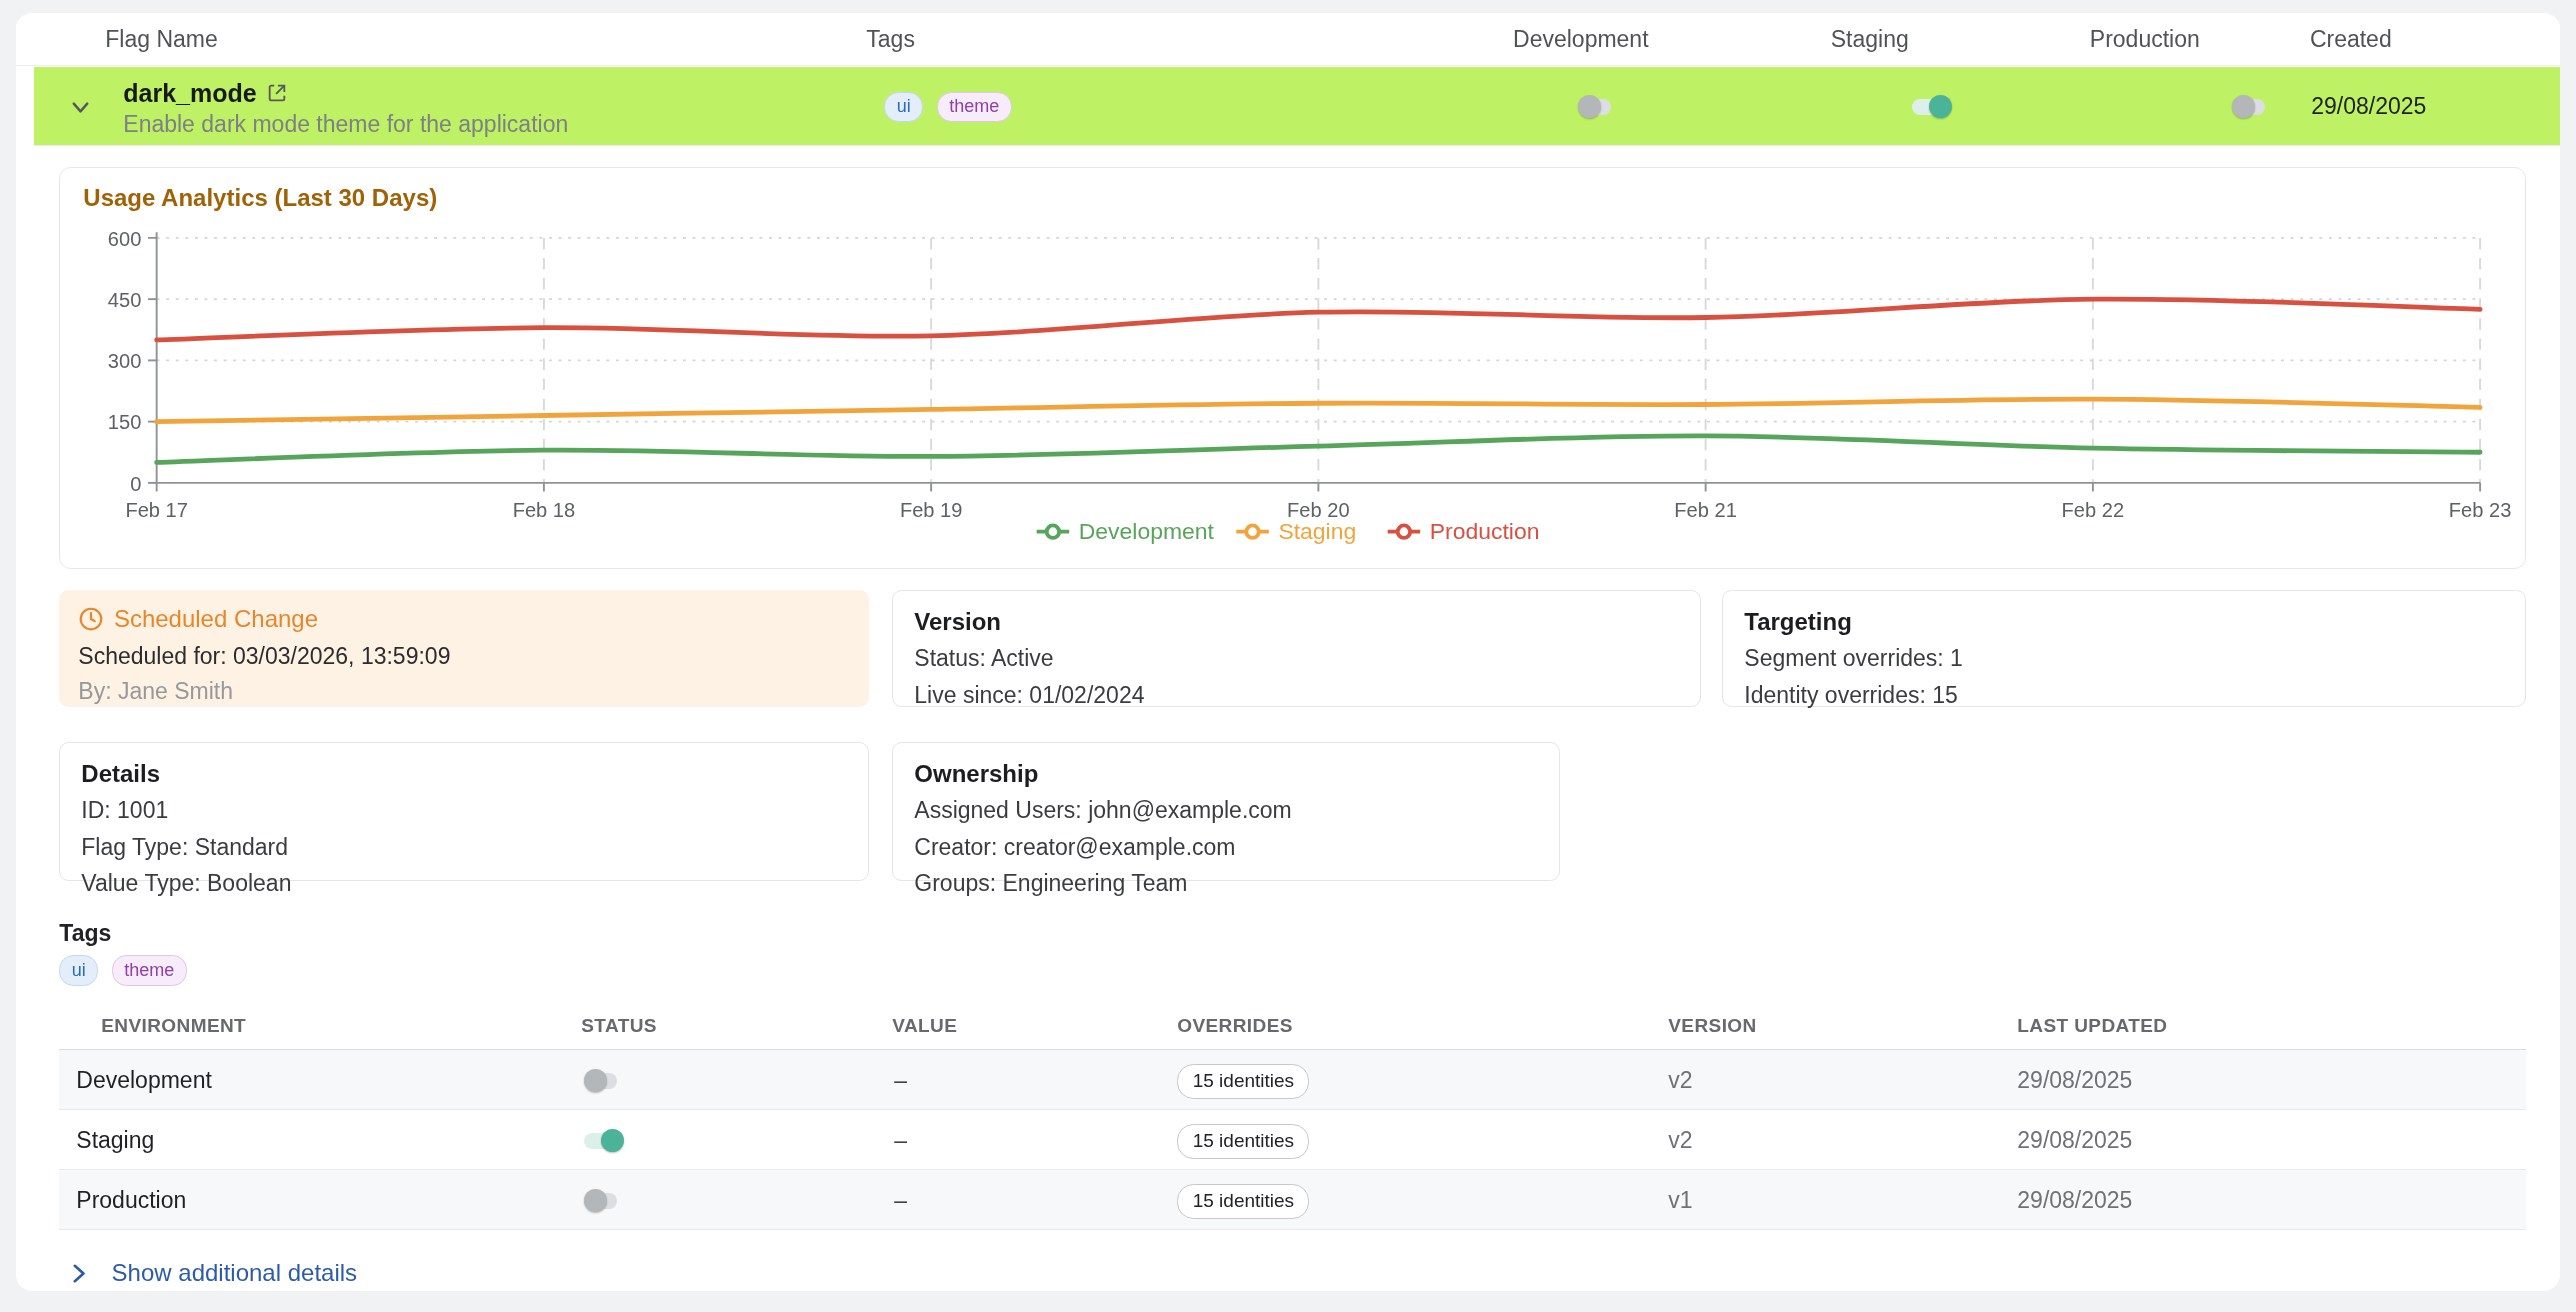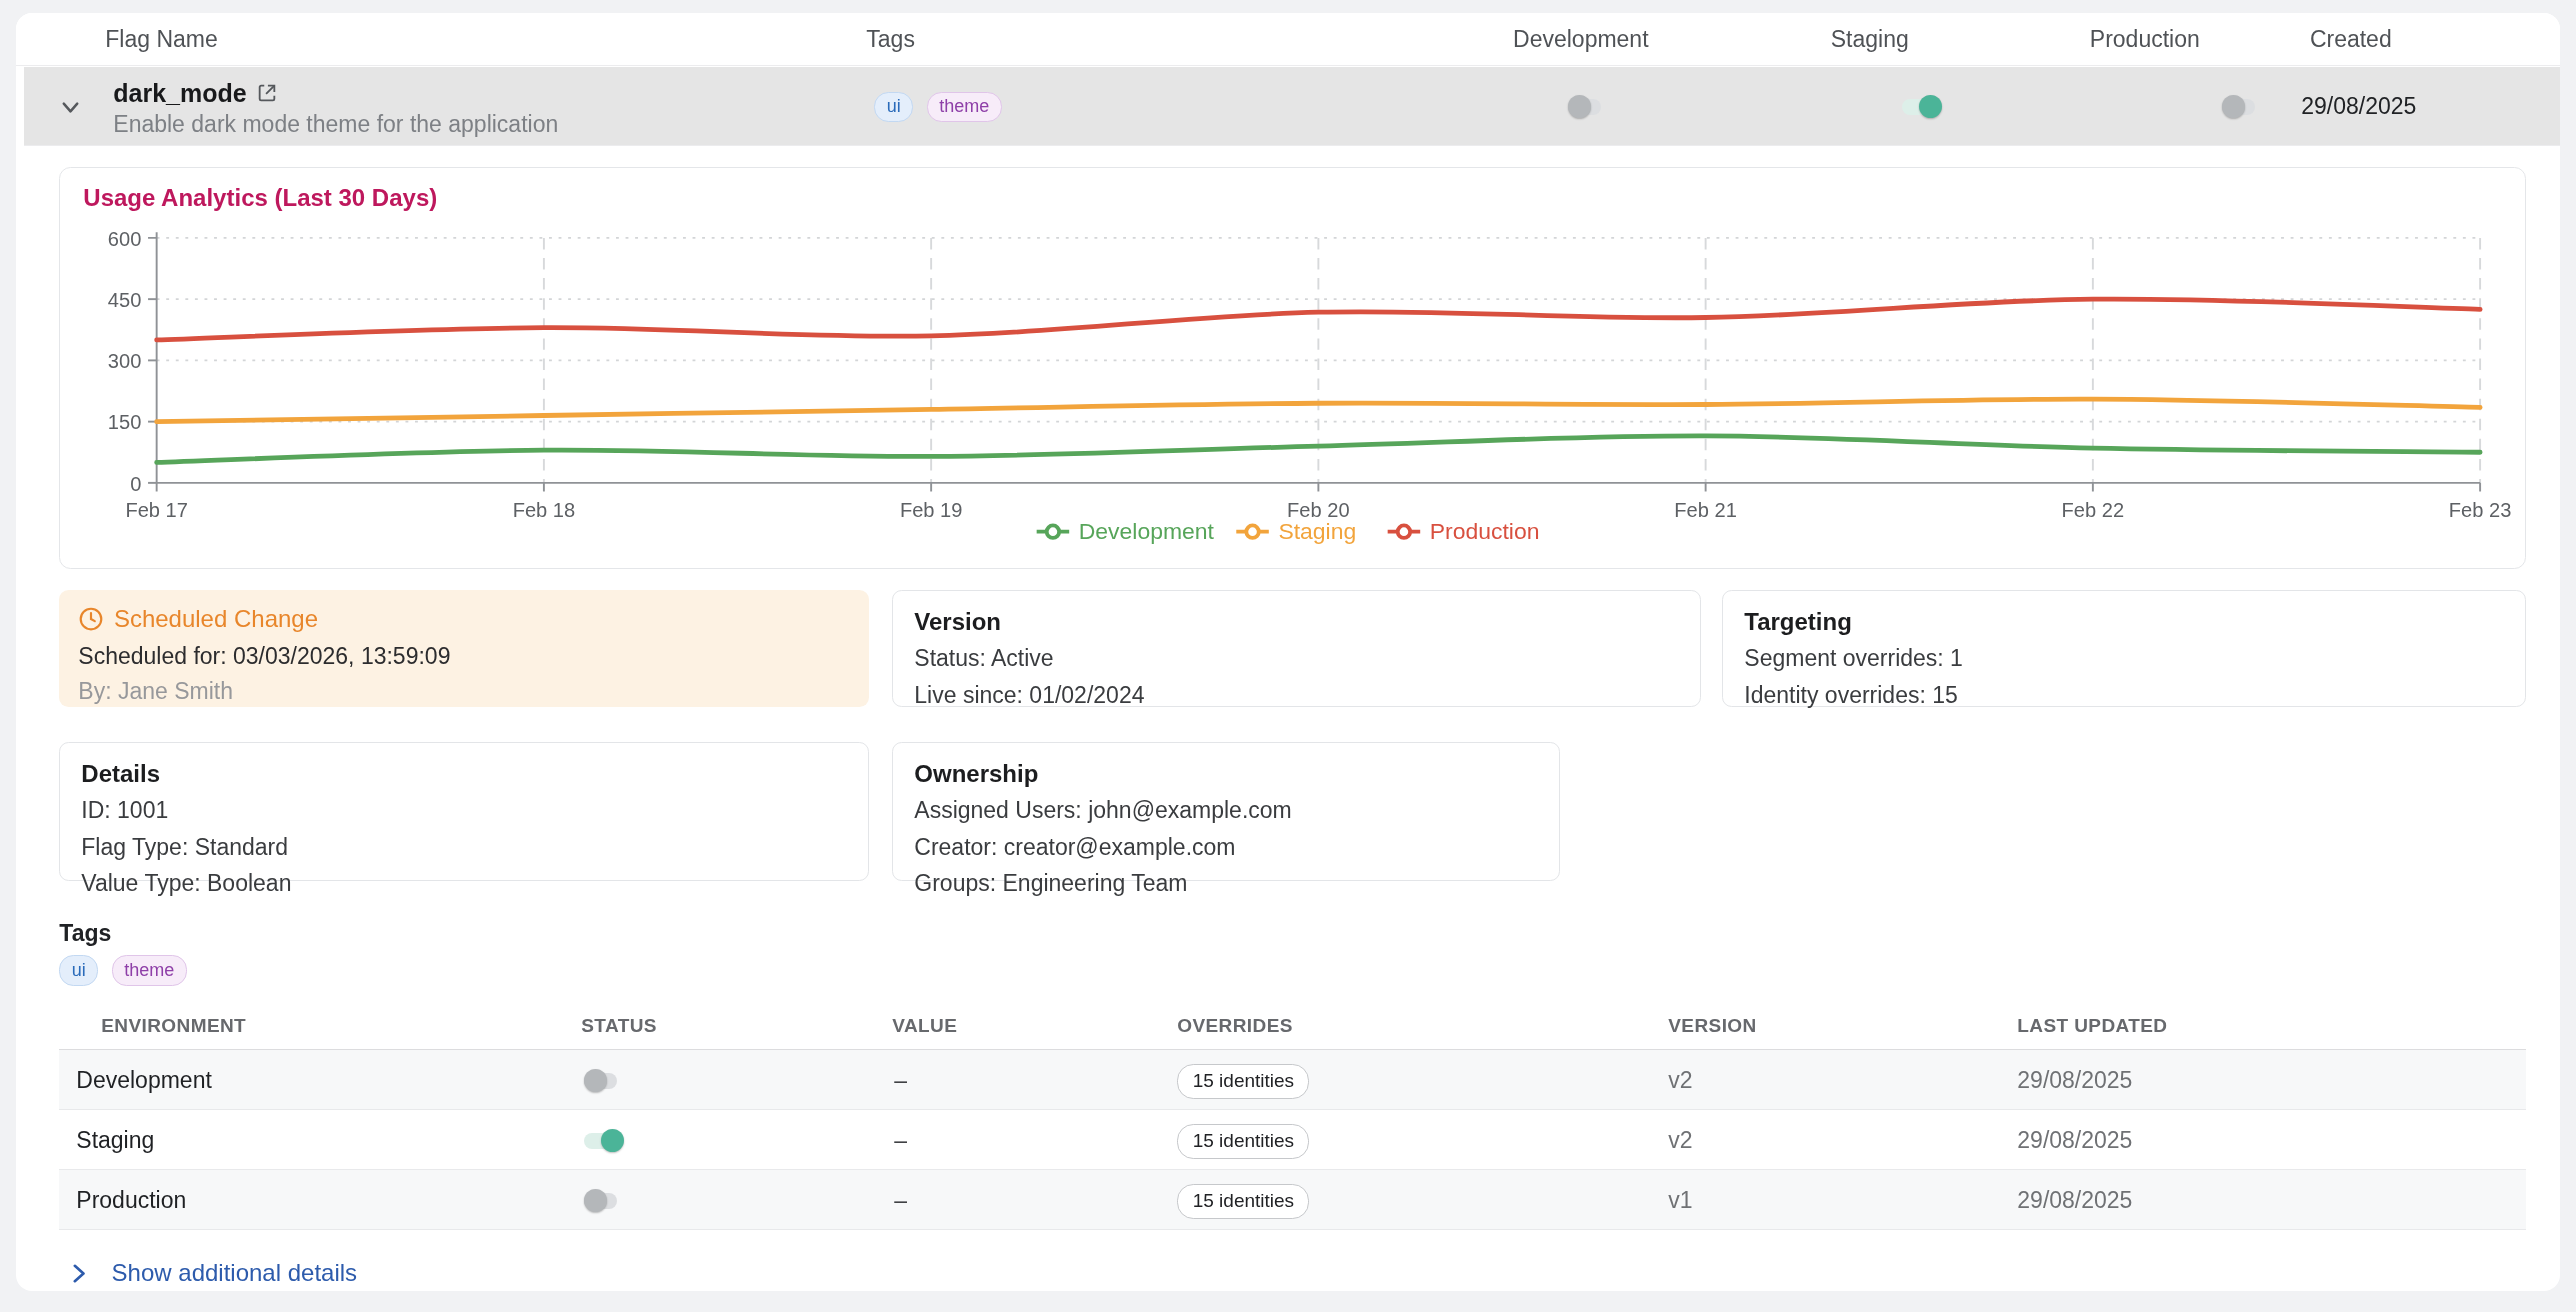--- a/index.html
+++ b/index.html
@@ -21,38 +21,38 @@
   .flag-header-row { position: absolute; top: 0; left: 0; right: 0; height: 53px; border-bottom: 1px solid #ececee; background:#fff; }
   .flag-header-row .hcol { position: absolute; top: 0; line-height: 53px; font-size: 23px; color: #4f5256; }
   .hcol-flagname { left: 89px; }
   .hcol-tags     { left: 850px; }
   .hcol-center   { width: 191px; text-align: center; }
   .hcol-dev      { left: 1469px; }
   .hcol-stg      { left: 1758px; }
   .hcol-prd      { left: 2033px; }
   .hcol-created  { left: 2239px; }
   
-  .flag-row { position: absolute; top: 54px; left: 8px; right: 0; height: 79px; background: #e5e5e5; border-bottom: 1px solid #ececee; }
+  .flag-row { position: absolute; top: 54px; left: 18px; right: 0; height: 79px; background: #bef264; border-bottom: 1px solid #ececee; }
   .expand-chevron { position: absolute; left: 34px; top: 28px; width: 25px; height: 25px; cursor: pointer; }
   .flag-name-line { position: absolute; left: 89px; top: 11.5px; font-size: 25px; font-weight: 700; color: #18191b; display: flex; align-items: center; gap: 9.6px; }
   .flag-desc { position: absolute; left: 89px; top: 44px; font-size: 23px; color: #7d8085; }
   .tags-inline { position: absolute; left: 850px; top: 0; height: 79px; display: flex; align-items: center; gap: 13.4px; }
   .tag-pill { display: inline-block; font-size: 18px; line-height: 18px; padding: 4.8px 11.5px 5.7px; border-radius: 14.4px; border: 1px solid transparent; }
   .row-toggle { position: absolute; top: 28px; }
   .tgl-dev { left: 1544px; } .tgl-stg { left: 1833px; } .tgl-prd { left: 2109px; }
   .created-cell { position: absolute; left: 2239px; width: 191px; top: 0; line-height: 79px; text-align: center; font-size: 23px; font-weight: 500; color: #202225; }
   
   .toggle { width: 40px; height: 23px; position: relative; display: inline-block; cursor: pointer; }
   .toggle .track { position: absolute; left: 0; top: 3.8px; width: 33px; height: 16.3px; border-radius: 8.6px; }
   .toggle .knob { position: absolute; top: 0; width: 23px; height: 23px; border-radius: 50%; box-shadow: 0 1px 1.9px rgba(0,0,0,.25); }
   .toggle.off .knob { left: 0; }
   .toggle.on  .knob { left: 17px; }
   
   .chart-card { position: absolute; left: 43px; top: 154px; width: 2467px; height: 402px; border: 1px solid #e4e6e9; border-radius: 11.5px; background: #fff; }
-  .chart-title { position: absolute; left: 23px; top: 15.3px; font-size: 24px; font-weight: 600; color: #be185d; }
+  .chart-title { position: absolute; left: 23px; top: 15.3px; font-size: 24px; font-weight: 600; color: #a16207; }
   .chart-card svg { position: absolute; left: 0; top: 0; width: 2467px; height: 402px; }
   svg text { font-family: "Liberation Sans", "DejaVu Sans", sans-serif; }
   
   .info-card { position: absolute; background: #fff; border: 1px solid #e3e5e8; border-radius: 9.6px; padding: 16.3px 21px; }
   .card-title { font-size: 24px; font-weight: 600; color: #1c1d1f; }
   .card-line { font-size: 23px; color: #3a3c3f; margin-top: 9.6px; }
   .card-version   { left: 876px;  top: 577px; width: 809px; height: 117px; }
   .card-targeting { left: 1706px; top: 577px; width: 804px; height: 117px; }
   .card-details   { left: 43px;   top: 729px; width: 810px; height: 139px; }
   .card-ownership { left: 876px;  top: 729px; width: 668px; height: 139px; }

